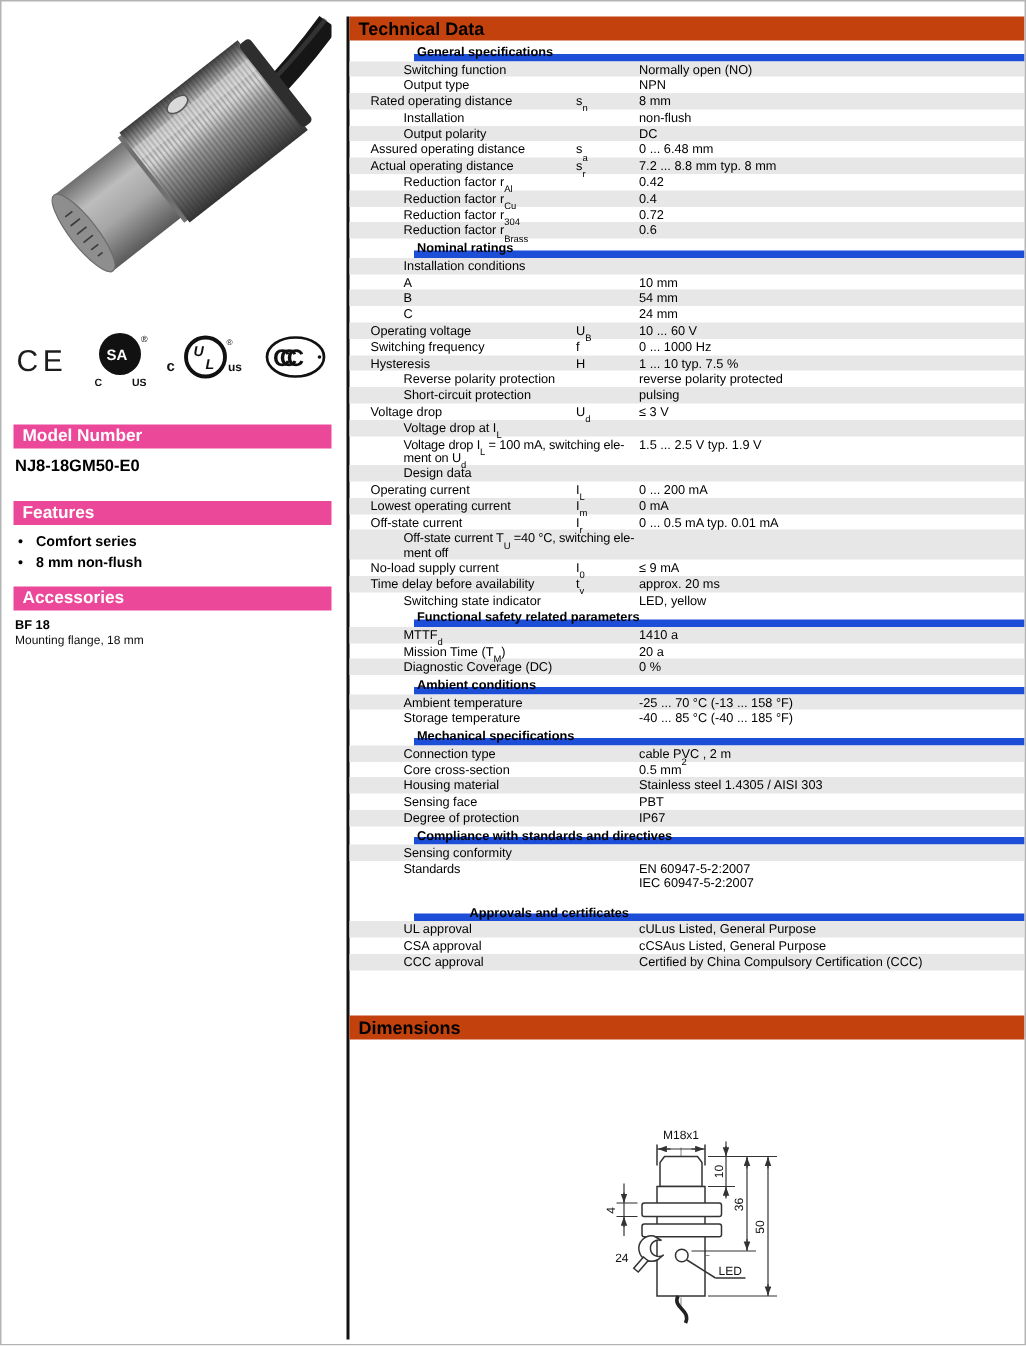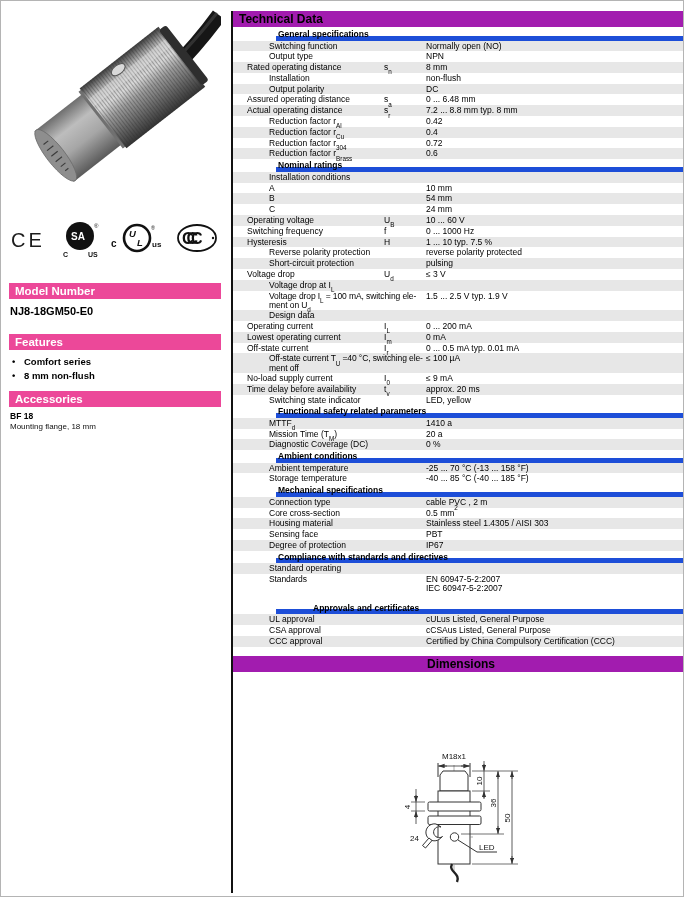--- a/index.html
+++ b/index.html
@@ -18,25 +18,25 @@
   .model-val{position:absolute; left:9px; top:304px; font-weight:bold; font-size:11px;}
   .features-list{position:absolute; left:9px; top:354px; width:210px;}
   .feat{display:flex; font-weight:bold; font-size:9.5px; line-height:14px;}
   .feat .blt{width:14px; padding-left:2px; box-sizing:border-box;}
   .acc-list{position:absolute; left:9px; top:410px; width:210px;}
   .acc-name{font-weight:bold; font-size:8.5px; line-height:11px;}
   .acc-desc{font-size:8px; line-height:10px; color:#111;}
   
   .vrule{position:absolute; left:230px; top:10px; width:2px; height:882px; background:#111;}
   .rcol{position:absolute; left:232px; top:0; width:450px; height:897px;}
-  .tdbar{position:absolute; left:0; width:450px; height:16px; background:#a21caf;
+  .tdbar{position:absolute; left:0; width:450px; height:16px; background:#c2410c;
          font-weight:bold; font-size:12px; line-height:16px; padding-left:6px;
          box-sizing:border-box;}
   #td-bar{top:10px;}
-  #dim-bar{top:655px;text-align:center;}
+  #dim-bar{top:676px;}
   #spec-table{position:absolute; left:0; top:27px; width:450px;}
   .tgh{font-weight:bold; font-size:8.5px; height:11.5px; line-height:10.5px;
        border-bottom:5px solid #1d4ed8; padding-left:2px; box-sizing:border-box; margin-top:1px;margin-left:43px;}
   .tgh.gap{margin-top:9px;padding-left:37px;}
   .trow{display:flex; min-height:10.8px; line-height:10.8px; font-size:8.5px;}
   .trow.shade{background:#e7e7e7;}
   .trow.tall{min-height:19px; line-height:9.3px; padding-top:1px; box-sizing:border-box;}
   .trow.tall .lab{letter-spacing:-0.1px;}
   .lab{flex:0 0 151px; box-sizing:border-box;}
   .lab.wide{flex:0 0 193px;padding-left:36px;}
@@ -268,21 +268,20 @@
           <span class="sym">I<sub>m</sub></span>
           <span class="val">0 mA</span>
         </div>
         <div class="trow">
           <span class="lab ind1">Off-state current</span>
           <span class="sym">I<sub>r</sub></span>
           <span class="val">0 ... 0.5 mA typ. 0.01 mA</span>
         </div>
         <div class="trow shade tall">
           <span class="lab ind2 wide">Off-state current T<sub>U</sub> =40 °C, switching ele-<br>ment off</span>
-          <span class="val">≤ 100 µA</span>
         </div>
         <div class="trow">
           <span class="lab ind1">No-load supply current</span>
           <span class="sym">I<sub>0</sub></span>
           <span class="val">≤ 9 mA</span>
         </div>
         <div class="trow shade">
           <span class="lab ind1">Time delay before availability</span>
           <span class="sym">t<sub>v</sub></span>
           <span class="val">approx. 20 ms</span>
@@ -329,21 +328,21 @@
         <div class="trow">
           <span class="lab ind1 wide">Sensing face</span>
           <span class="val">PBT</span>
         </div>
         <div class="trow shade">
           <span class="lab ind1 wide">Degree of protection</span>
           <span class="val">IP67</span>
         </div>
         <div class="tgh">Compliance with standards and directives</div>
         <div class="trow shade">
-          <span class="lab ind1 wide">Standard operating</span>
+          <span class="lab ind1 wide">Sensing conformity</span>
           <span class="val"></span>
         </div>
         <div class="trow tall">
           <span class="lab ind2 wide">Standards</span>
           <span class="val">EN 60947-5-2:2007<br>IEC 60947-5-2:2007</span>
         </div>
         <div class="tgh gap">Approvals and certificates</div>
         <div class="trow shade">
           <span class="lab ind1 wide">UL approval</span>
           <span class="val">cULus Listed, General Purpose</span>

